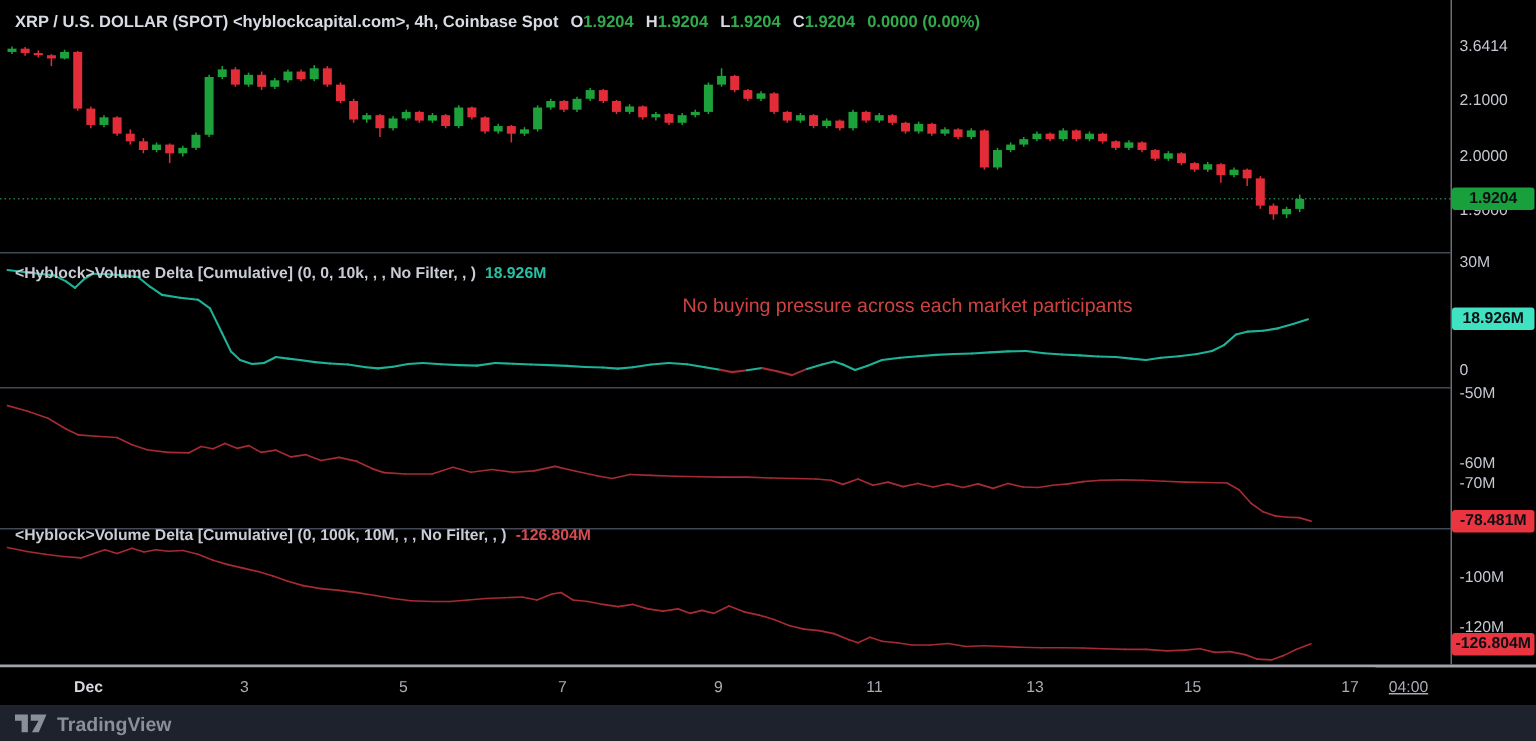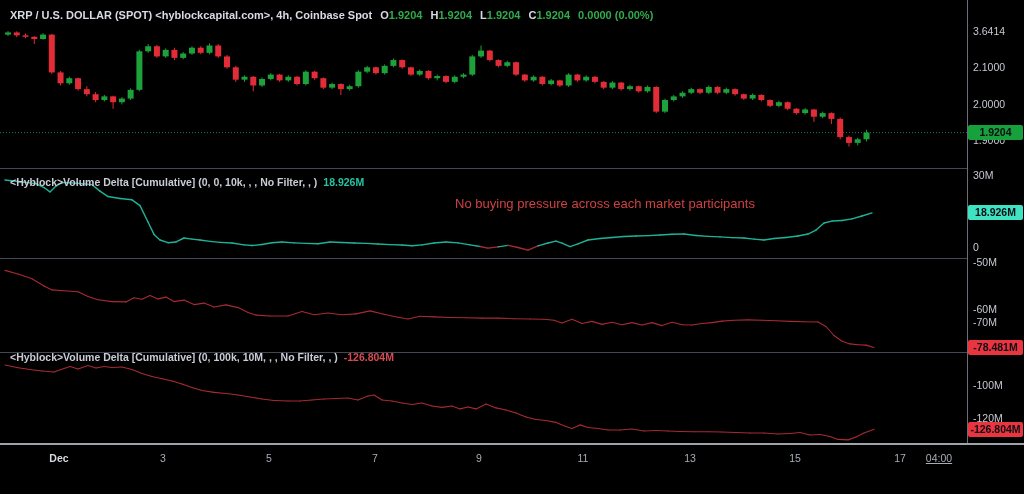--- a/index.html
+++ b/index.html
@@ -536,14 +536,23 @@
       <div class="time-label" style="left: 269px;">5</div>
       <div class="time-label" style="left: 375px;">7</div>
       <div class="time-label" style="left: 479px;">9</div>
       <div class="time-label" style="left: 583px;">11</div>
       <div class="time-label" style="left: 690px;">13</div>
       <div class="time-label" style="left: 795px;">15</div>
       <div class="time-label" style="left: 900px;">17</div>
       <div class="time-label" style="left: 939px; text-decoration: underline;">04:00</div>
     </div>
 
+  <div class="bottom-bar">
+    <span style="display:inline-flex">
+      <svg width="21" height="13" viewBox="0 0 22 13">
+        <path d="M0 0 H9 V12.5 H4.6 V4.4 H0 Z" fill="#8b8f99"></path>
+        <path d="M11 0 H22 L16.6 12.5 H11.8 L16.4 4.4 H11 Z" fill="#8b8f99"></path>
+      </svg>
+    </span>
+    <span class="brand-text">TradingView</span>
+  </div>
 
 </div>
 
 </body></html>

